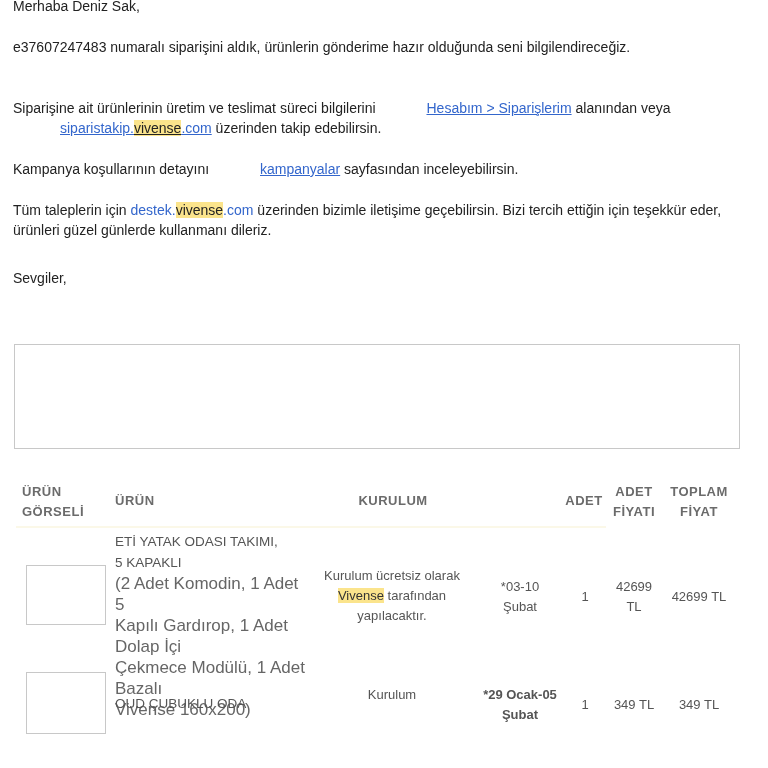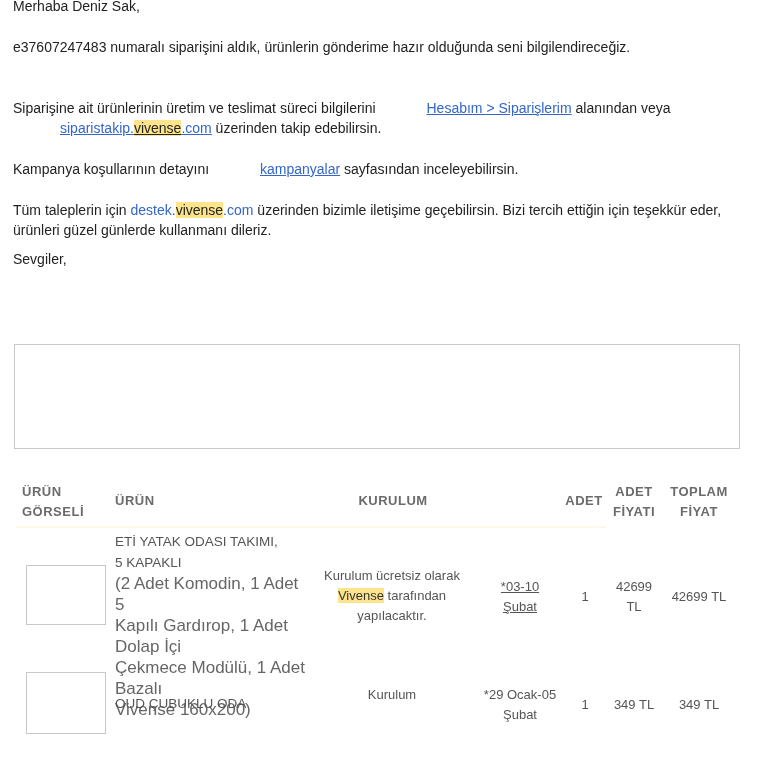--- a/index.html
+++ b/index.html
@@ -7,21 +7,21 @@
       width: 768px; height: 768px; overflow: hidden; position: relative;
       font-family: "Liberation Sans", sans-serif; color: #222222;
     }
     .email { position: absolute; left: 13px; top: 0; width: 740px; font-size: 14px; line-height: 20px; }
     .email p { margin: 0; }
     .p-greeting { position: absolute; top: -4px; }
     .p-order { position: absolute; top: 37px; }
     .p-tracking { position: absolute; top: 98px; width: 720px; }
     .p-campaign { position: absolute; top: 159px; }
     .p-support { position: absolute; top: 200px; width: 730px; }
-    .p-signoff { position: absolute; top: 249px; }
+    .p-signoff { position: absolute; top: 268px; }
     a.link { color: #3366cc; text-decoration: underline; padding-left: 47px; }
     span.plainlink { color: #3366cc; }
     .hl { background: #fbe48c; color: inherit; }
     a.link .hl { color: #222; text-decoration: underline; }
 
     .banner {
       position: absolute; left: 14px; top: 344px; width: 726px; height: 105px;
       border: 1px solid #c8c8c8; background: #ffffff; box-sizing: border-box;
     }
 
@@ -90,41 +90,41 @@
       <div class="prod-detail">(2 Adet Komodin, 1 Adet 5</div>
       <div class="prod-detail">Kapılı Gardırop, 1 Adet Dolap İçi</div>
       <div class="prod-detail">Çekmece Modülü, 1 Adet Bazalı</div>
       <div class="prod-detail">Vivense 160x200)</div>
     </div>
     <div class="cell inst" style="left:292px; top:36px; width:172px;">
       <div>Kurulum ücretsiz olarak</div>
       <div><span class="hl">Vivense</span><span> tarafından</span></div>
       <div>yapılacaktır.</div>
     </div>
-    <div class="cell" style="left:470px; top:47px; width:72px;text-decoration:underline;">
+    <div class="cell" style="left:470px; top:47px; width:72px;">
       <div>*03-10</div>
       <div>Şubat</div>
     </div>
     <div class="cell" style="left:556px; top:57px; width:30px;">1</div>
     <div class="cell" style="left:594px; top:47px; width:52px;">
       <div>42699</div>
       <div>TL</div>
     </div>
     <div class="cell" style="left:648px; top:57px; width:74px;">42699 TL</div>
   </div>
 
   <div class="row" style="top:193px; height:70px;">
     <div class="thumb" style="top:3px; height:62px;"></div>
     <div class="prod-title" style="top:16px; width:195px;margin-top:8px;">
       <div>OUD ÇUBUKLU ODA</div>
     </div>
     <div class="cell" style="left:292px; top:16px; width:172px;">
       <div>Kurulum</div>
     </div>
-    <div class="cell" style="left:462px; top:16px; width:88px;">
+    <div class="cell" style="left:462px; top:16px; width:88px;font-weight:bold;">
       <div>*29 Ocak-05</div>
       <div>Şubat</div>
     </div>
     <div class="cell" style="left:556px; top:26px; width:30px;">1</div>
     <div class="cell" style="left:590px; top:26px; width:60px;">349 TL</div>
     <div class="cell" style="left:648px; top:26px; width:74px;">349 TL</div>
   </div>
 </div>
 
 </body></html>

